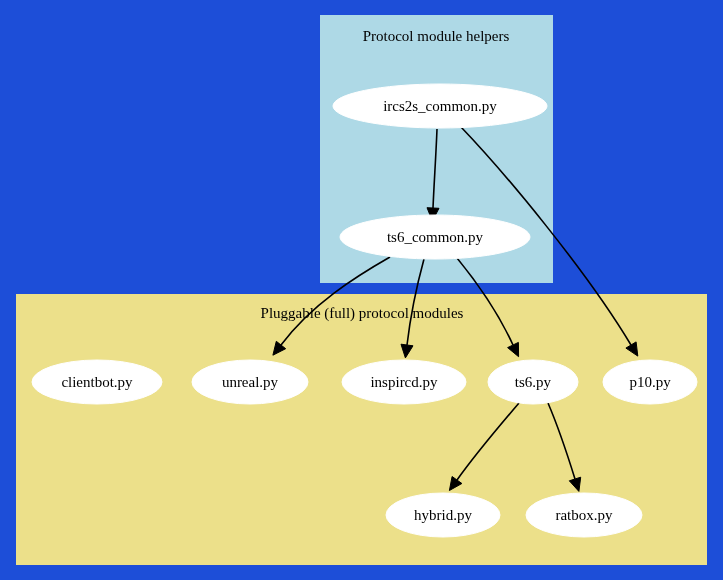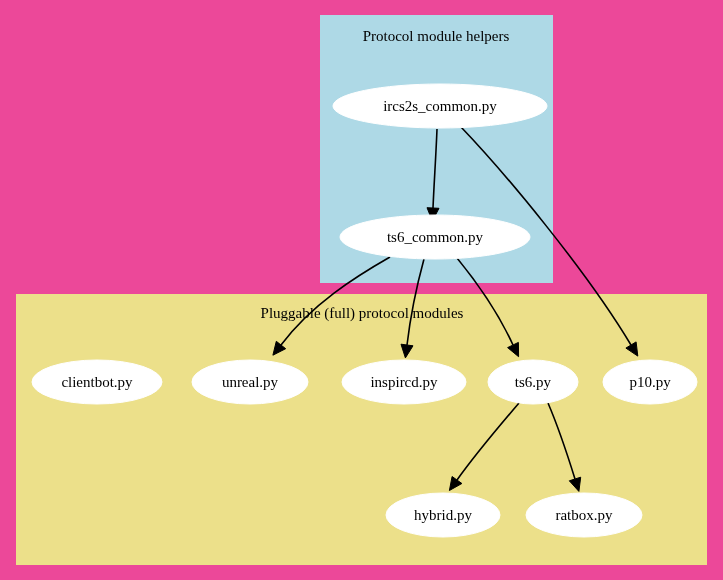--- a/index.html
+++ b/index.html
@@ -7,21 +7,21 @@
     padding: 0;
     background: #ffffff;
   }
   body {
     font-family: "Liberation Serif", "DejaVu Serif", serif;
   }
   #diagram-root {
     position: relative;
     width: 723px;
     height: 580px;
-    background: #ec4899;
+    background: #1d4ed8;
     overflow: hidden;
   }
   #graph-svg {
     position: absolute;
     left: 0;
     top: 0;
     width: 723px;
     height: 580px;
     display: block;
   }

